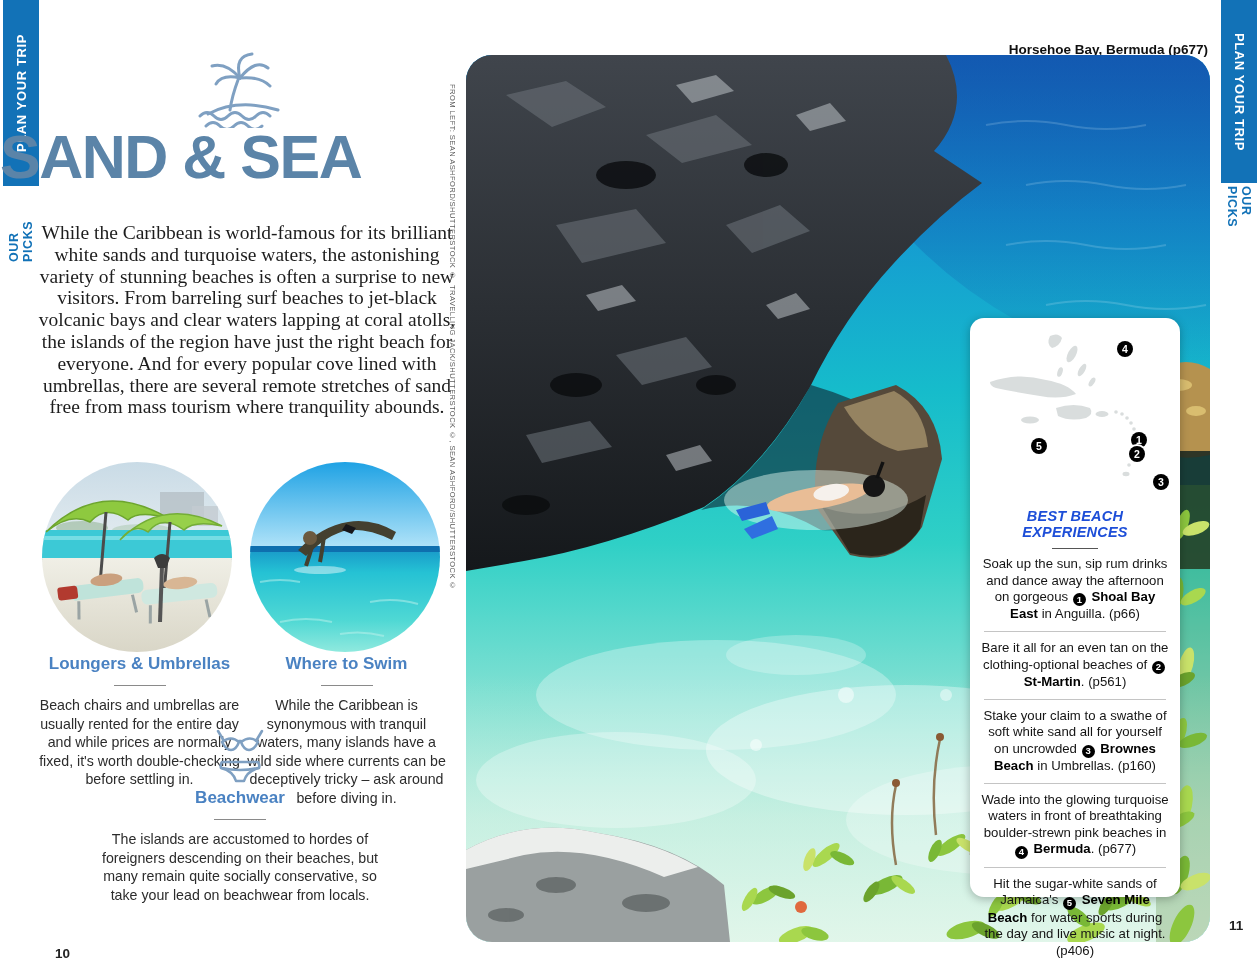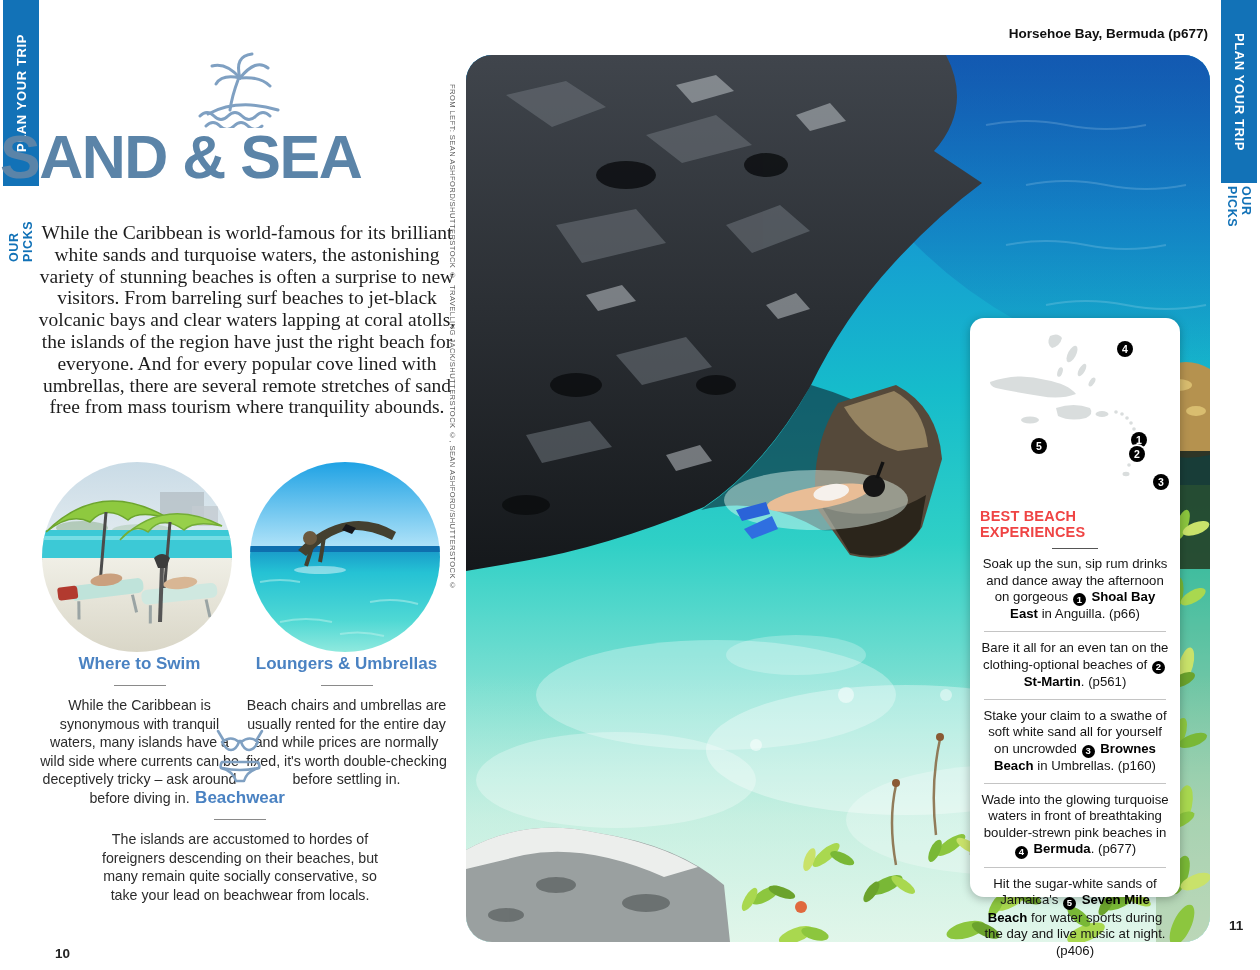--- a/index.html
+++ b/index.html
@@ -23,34 +23,34 @@
   .feature-heads{position:absolute;left:36px;top:654px;width:414px;display:flex;}
   .feature-col{width:207px;text-align:center;}
   .feat-head{color:#4a82c2;font-weight:bold;font-size:17px;}
   .feat-rule{width:52px;height:0;border-top:1.5px solid #8a8a8a;margin:11px auto 10px auto;}
   .feat-body{font-size:14.2px;line-height:18.6px;color:#2c2c2c;}
   .beachwear{position:absolute;left:90px;top:728px;width:300px;text-align:center;}
   .bikini-wrap{width:64px;height:56px;margin:0 auto 4px auto;}
   .panel-foot{font-size:14.2px;line-height:18.6px;color:#2c2c2c;}
   .pagenum{position:absolute;font-size:13.5px;font-weight:bold;color:#222;}
   
-  .photo-caption{position:absolute;top:26px;right:52px;font-size:13.5px;font-weight:bold;color:#101010;}
+  .photo-caption{position:absolute;top:42px;right:52px;font-size:13.5px;font-weight:bold;color:#101010;}
   .photo{position:absolute;left:466px;top:55px;width:744px;height:887px;border-radius:26px;
          overflow:hidden;background:#20b7cd;}
   .credit{position:absolute;left:448px;top:84px;font-size:7.6px;color:#5c5c5c;letter-spacing:.4px;
           writing-mode:vertical-rl;}
   
   .panel{position:absolute;left:970px;top:318px;width:210px;height:579px;background:#ffffff;
          border-radius:14px;box-shadow:0 2px 10px rgba(0,0,0,.28);box-sizing:border-box;
          padding:6px 10px 10px 10px;}
   .panel-map{position:relative;width:190px;height:184px;margin:0 auto;}
   .map-badge{position:absolute;width:16px;height:16px;border-radius:50%;background:#000;color:#fff;
              font-size:10.5px;font-weight:bold;display:flex;align-items:center;justify-content:center;
              box-shadow:0 0 0 2px #fff;transform:translate(-50%,-50%);}
-  .panel-head{color:#ef4444;font-weight:bold;font-size:14.5px;letter-spacing:.2px;}
+  .panel-head{text-align:center;color:#1d4ed8;font-weight:bold;font-size:14.5px;letter-spacing:.2px;font-style:italic;}
   .panel-head-rule{width:46px;border-top:1.5px solid #555;margin:8px auto 7px auto;}
   .panel-item{font-size:13.2px;line-height:16.6px;text-align:center;color:#151515;}
   .panel-item b{color:#000;}
   .item-rule{border-top:1px solid #c4c4c4;margin:8px 4px;}
   .badge{display:inline-flex;width:13px;height:13px;border-radius:50%;background:#000;color:#fff;
          font-size:9.5px;font-weight:bold;align-items:center;justify-content:center;
          vertical-align:-1.5px;margin:0 2px 0 1px;}
 </style>
 </head>
 <body>
@@ -163,28 +163,28 @@
           <circle cx="60" cy="76" r="7" fill="#6b5a40"></circle>
           <path d="M96,62 l10,4 -4,6 -10,-4 Z" fill="#17171a"></path>
         </g>
         <ellipse cx="70" cy="108" rx="26" ry="4" fill="#ffffff" opacity=".45"></ellipse>
       </svg>
     </div>
   </div>
 
   <div class="feature-heads">
     <div class="feature-col">
+      <div class="feat-head">Loungers &amp; Umbrellas</div>
+      <div class="feat-rule"></div>
+      <div class="feat-body">Beach chairs and umbrellas are usually rented for the entire day and while prices are normally fixed, it's worth double-checking before settling in.</div>
+    </div>
+    <div class="feature-col">
       <div class="feat-head">Where to Swim</div>
       <div class="feat-rule"></div>
       <div class="feat-body">While the Caribbean is synonymous with tranquil waters, many islands have a wild side where currents can be deceptively tricky – ask around before diving in.</div>
-    </div>
-    <div class="feature-col">
-      <div class="feat-head">Loungers &amp; Umbrellas</div>
-      <div class="feat-rule"></div>
-      <div class="feat-body">Beach chairs and umbrellas are usually rented for the entire day and while prices are normally fixed, it's worth double-checking before settling in.</div>
     </div>
   </div>
 
   <div class="beachwear">
     <div class="bikini-wrap">
       <svg width="64" height="56" viewBox="0 0 64 56" fill="none">
         <g stroke="#7fa0c2" stroke-width="2.6" stroke-linecap="round" stroke-linejoin="round" fill="none">
           <path d="M14,14 q9,-7 17,0 q-3,8 -8,8 q-5,0 -9,-8 Z"></path>
           <path d="M33,14 q9,-7 17,0 q-4,8 -9,8 q-5,0 -8,-8 Z"></path>
           <path d="M16,13 L10,3"></path>

